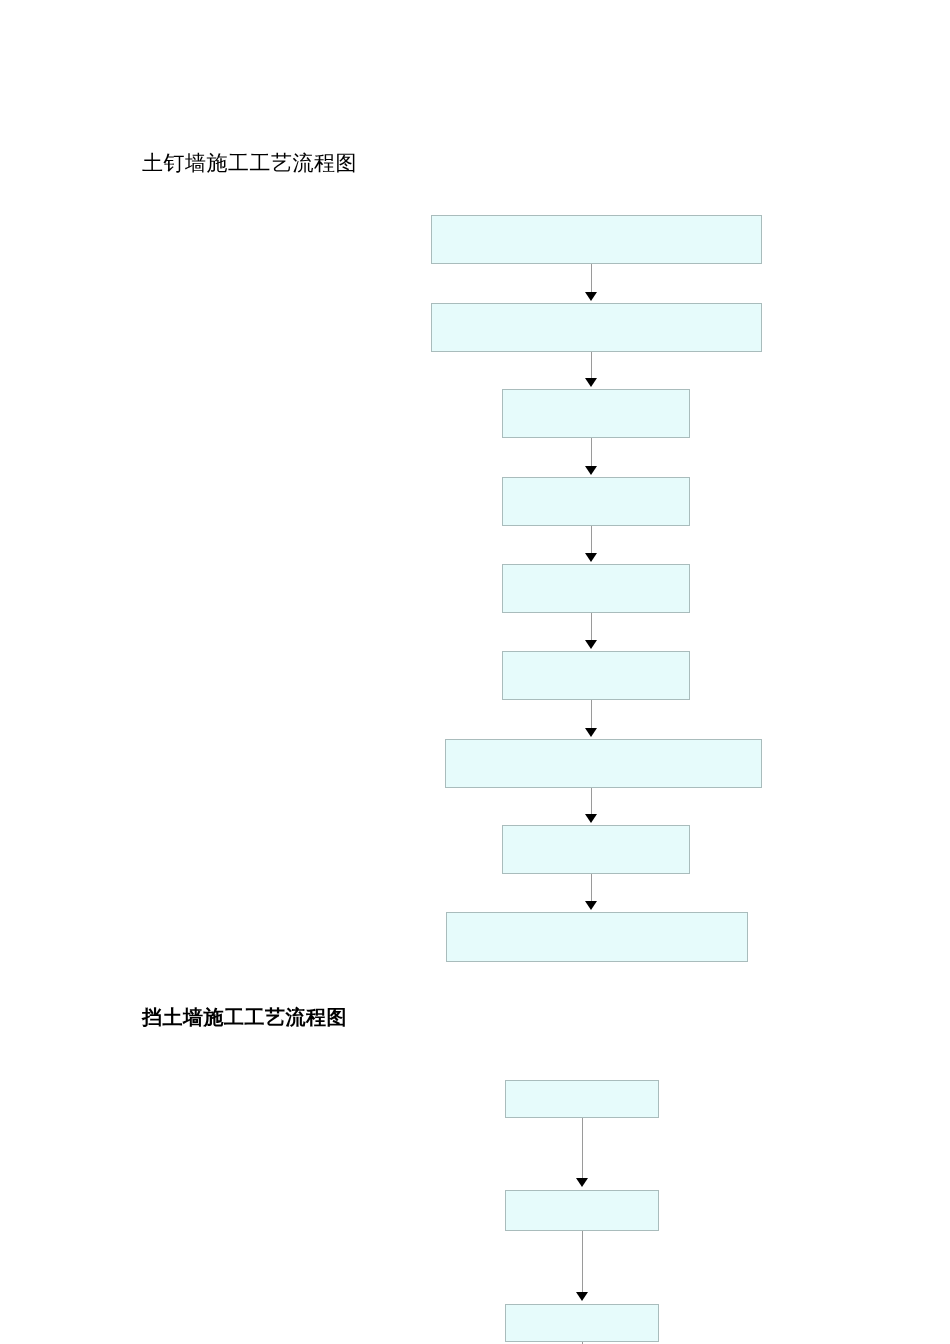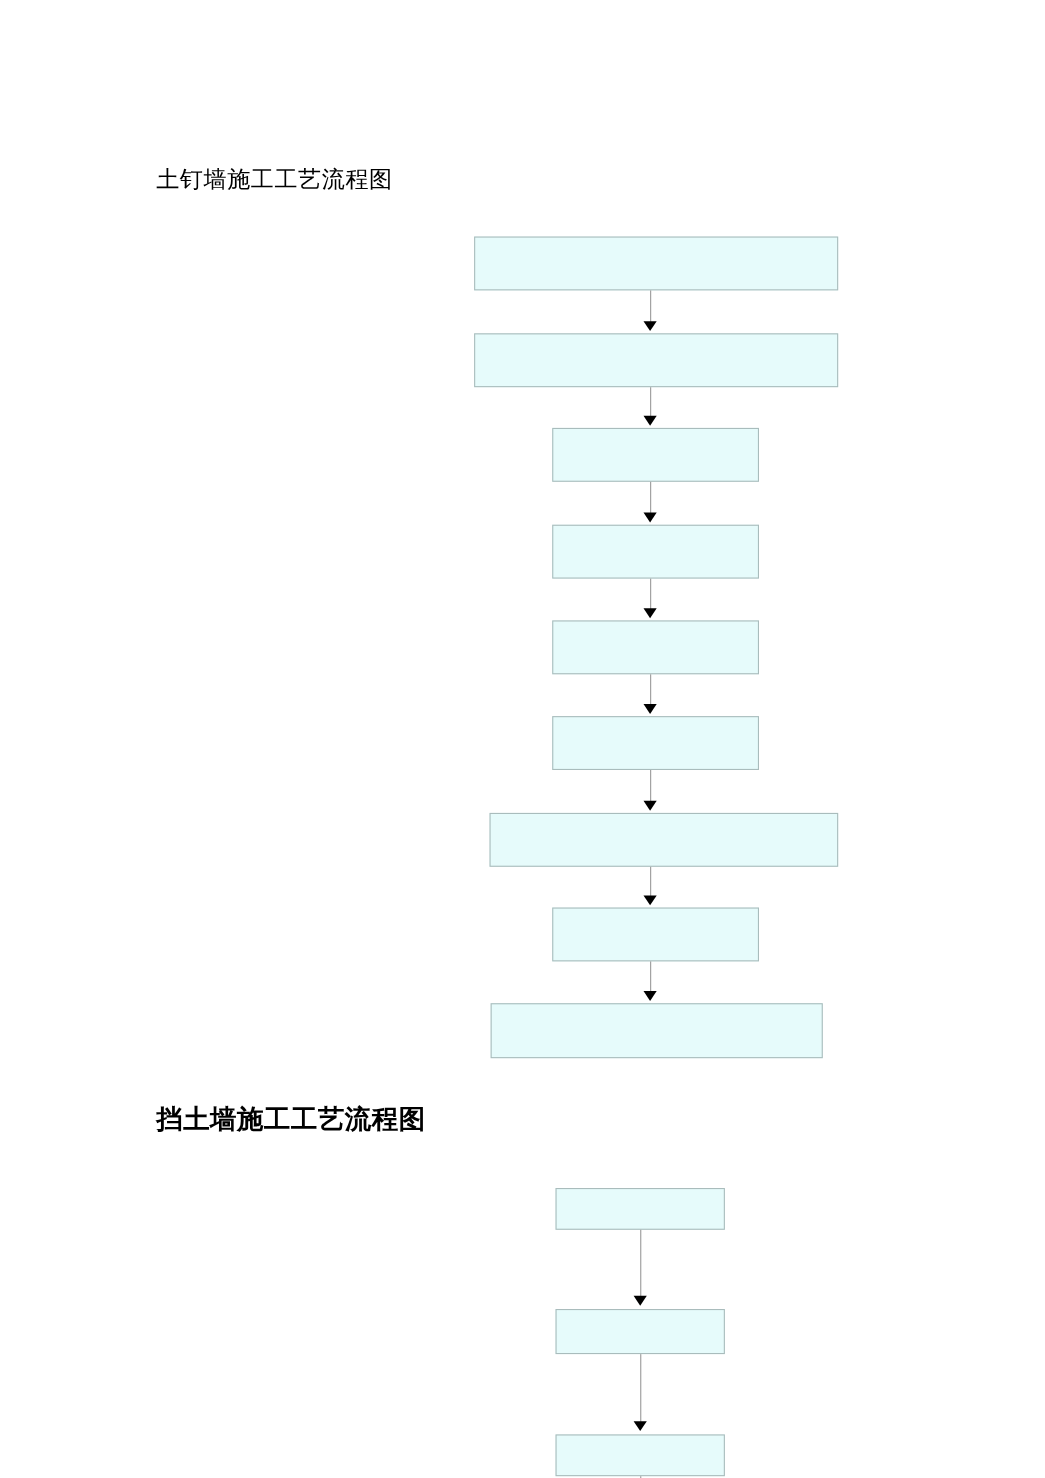--- a/index.html
+++ b/index.html
@@ -33,21 +33,21 @@
   .title-1 {
     left: 142px;
     top: 146px;
     font-size: 21px;
     font-weight: 400;
     line-height: 26px;
   }
   .title-2 {
     left: 142px;
     top: 998px;
-    font-size: 24px;
+    font-size: 20px;
     font-weight: 700;
     line-height: 30px;
   }
 
   
   .flow {
     position: absolute;
     left: 0;
     top: 0;
     width: 950px;

